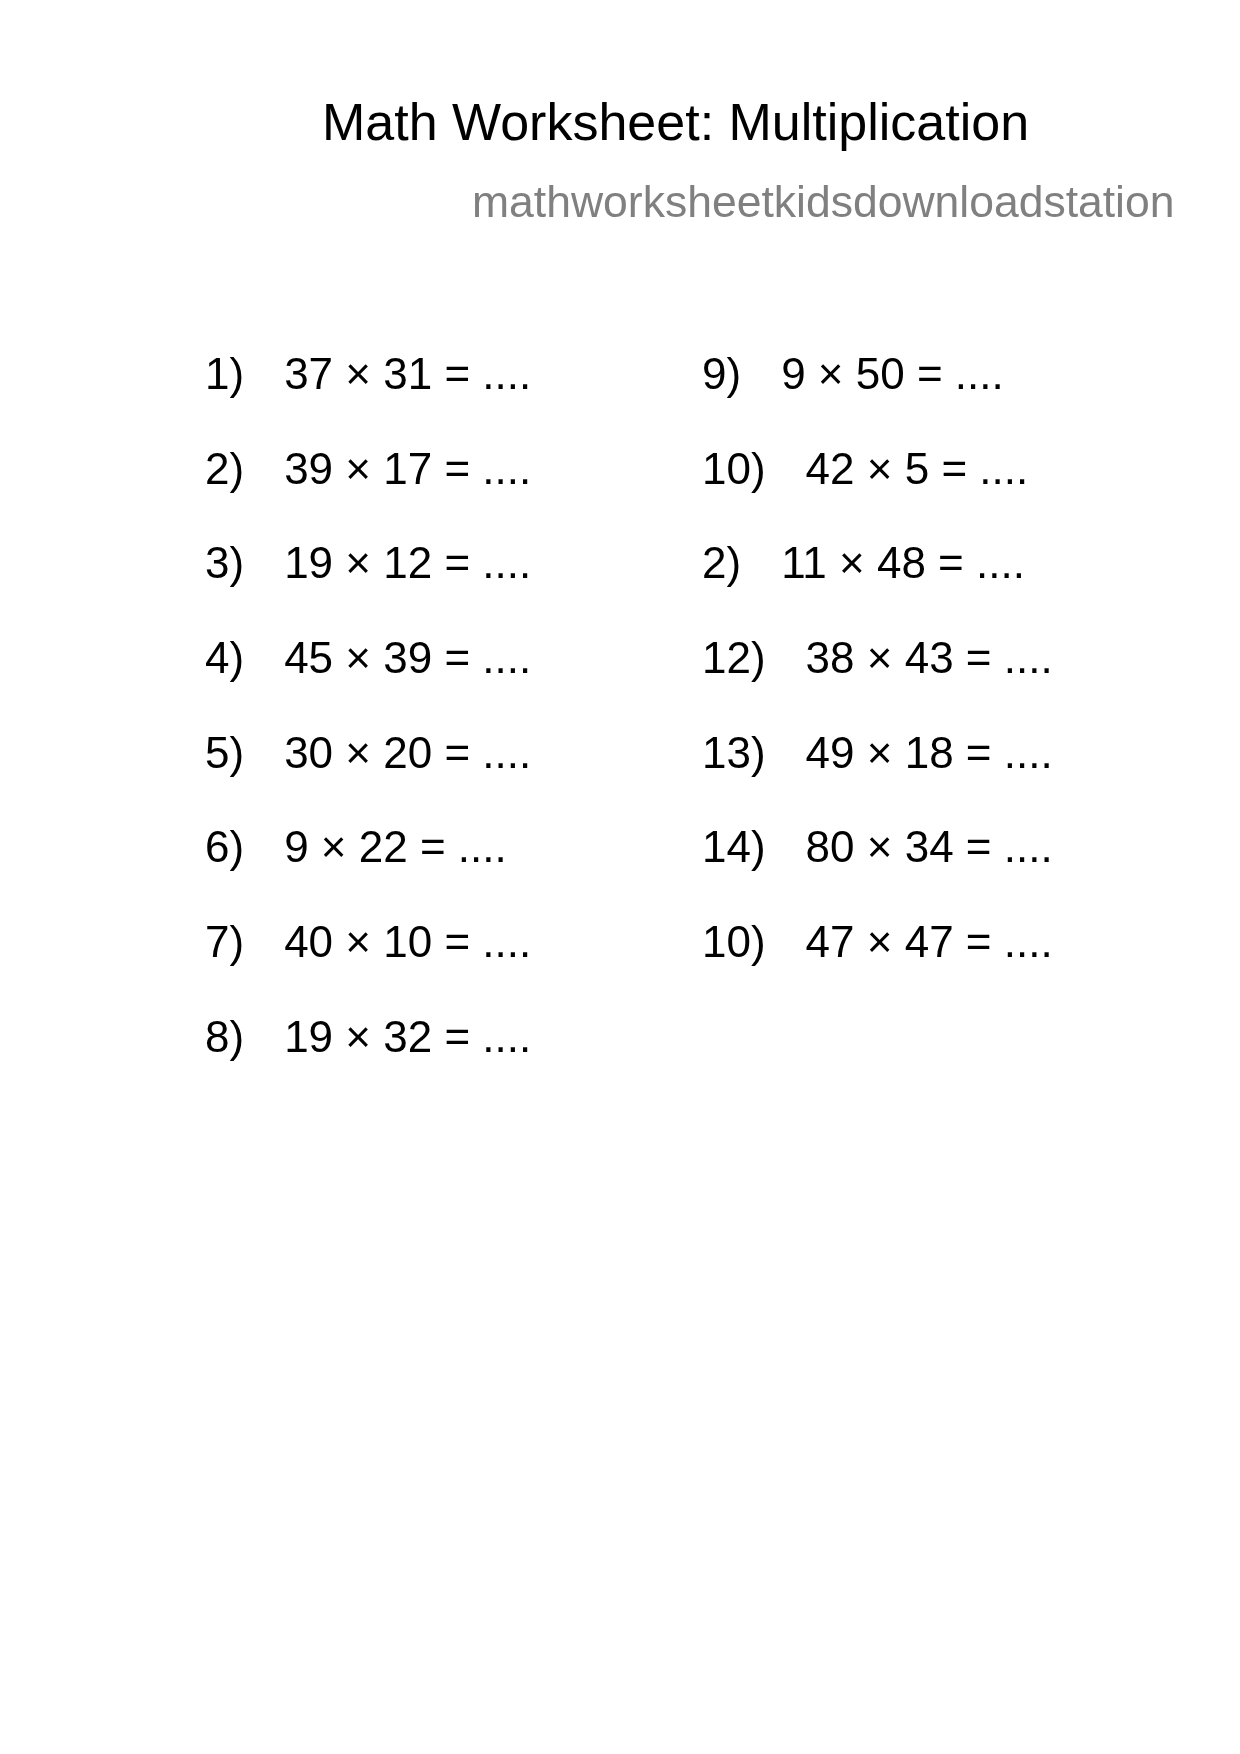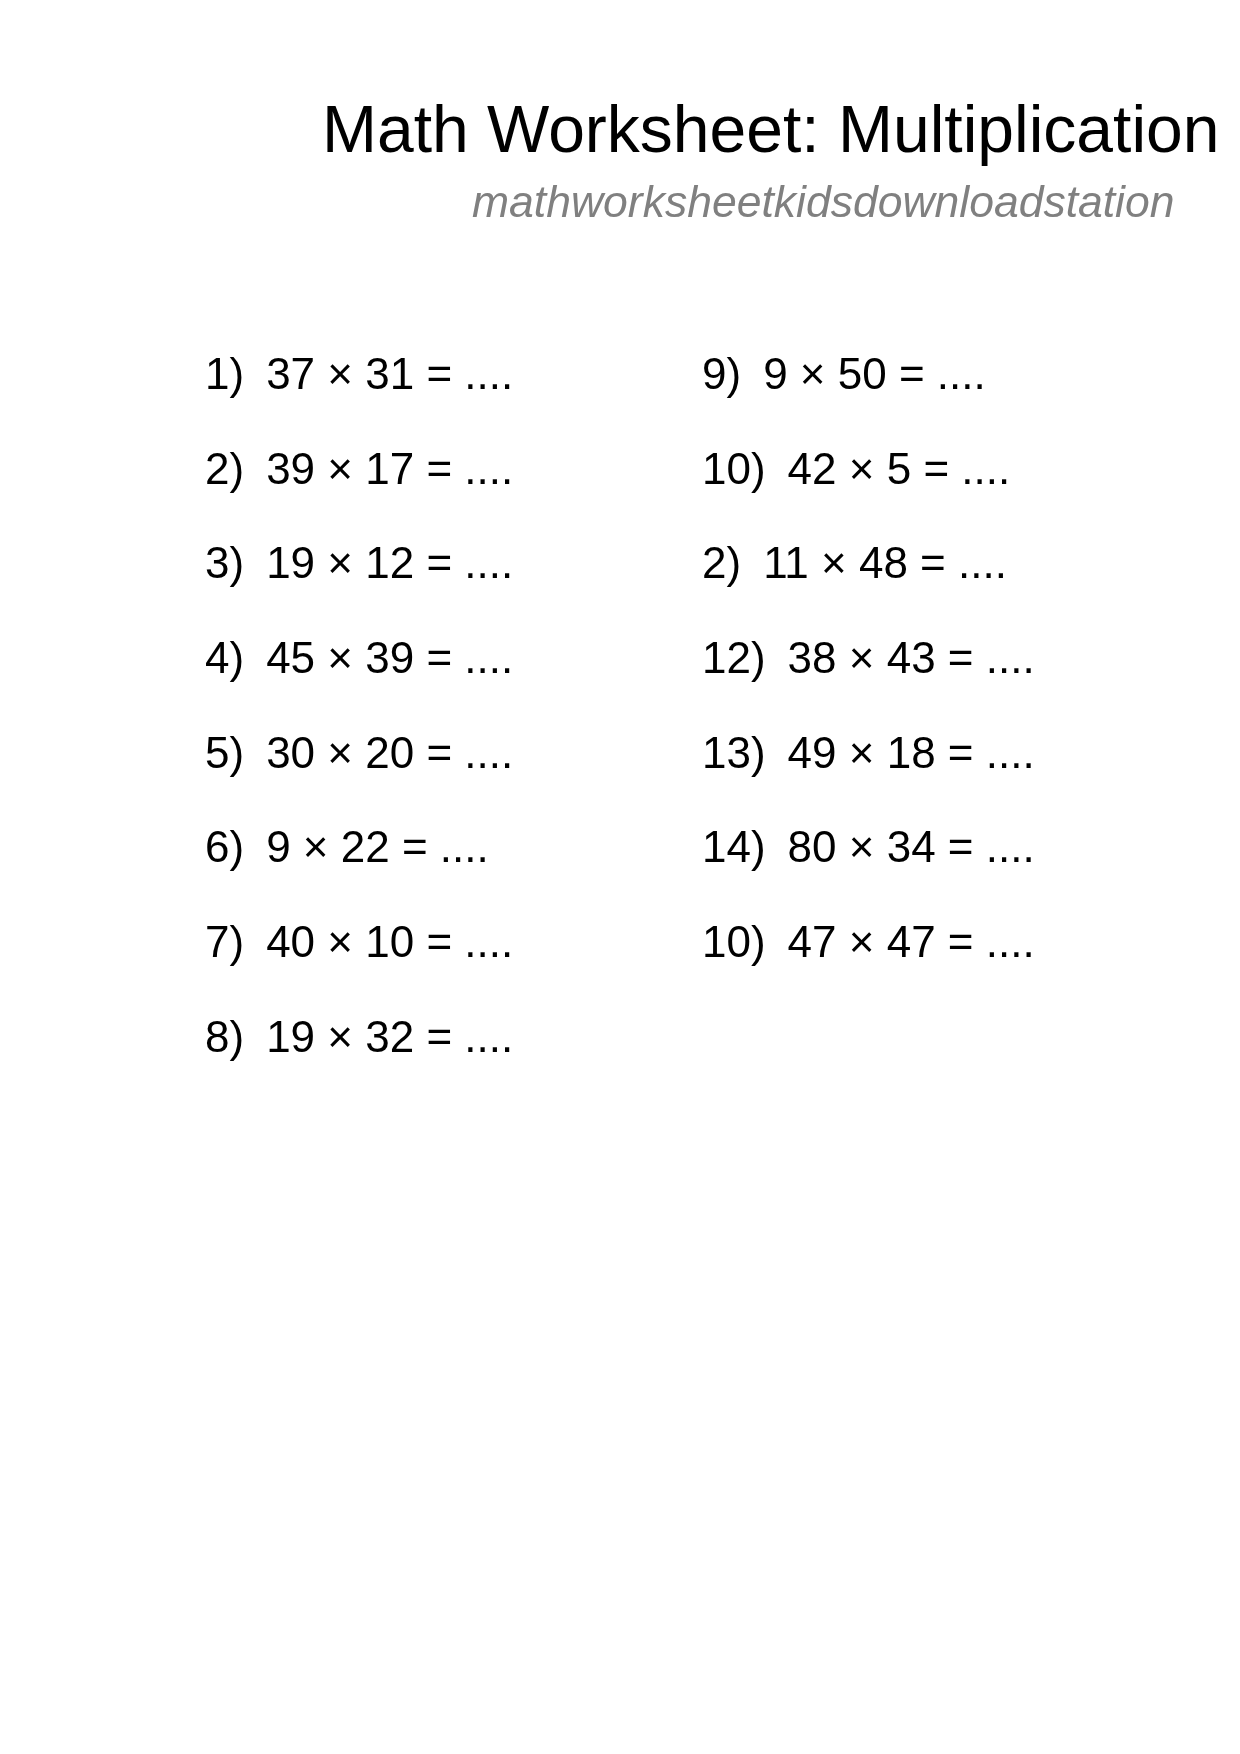--- a/index.html
+++ b/index.html
@@ -12,54 +12,53 @@
       height: 1754px;
       position: relative;
       overflow: hidden;
       font-family: "Liberation Sans", sans-serif;
       color: #000000;
     }
     .title {
       position: absolute;
       left: 322px;
       top: 96px;
-      font-size: 66px;
+      font-size: 52px;
       line-height: 1;
       white-space: nowrap;
       color: #000000;
     }
     .subtitle {
       position: absolute;
       left: 472px;
       top: 180px;
       font-size: 44.5px;
       line-height: 1;
       white-space: nowrap;
       color: #808080;
-      font-style: italic;
     }
     .col {
       position: absolute;
       top: 352px;
     }
     .col.left { left: 205px; }
     .col.right { left: 702px; }
     .problem {
       height: 94.7px;
       font-size: 44px;
       line-height: 1;
       white-space: nowrap;
       display: block;
     }
     .problem .num {
       display: inline-block;
     }
     .problem .expr {
       display: inline-block;
-      margin-left: 22px;
+      margin-left: 40px;
     }
   </style>
 </head>
 <body>
 
 <div class="title">Math Worksheet: Multiplication</div>
 <div class="subtitle">mathworksheetkidsdownloadstation</div>
 
 <div class="col left">
   <div class="problem"><span class="num">1)</span><span class="expr">37 × 31 = ....</span></div>

